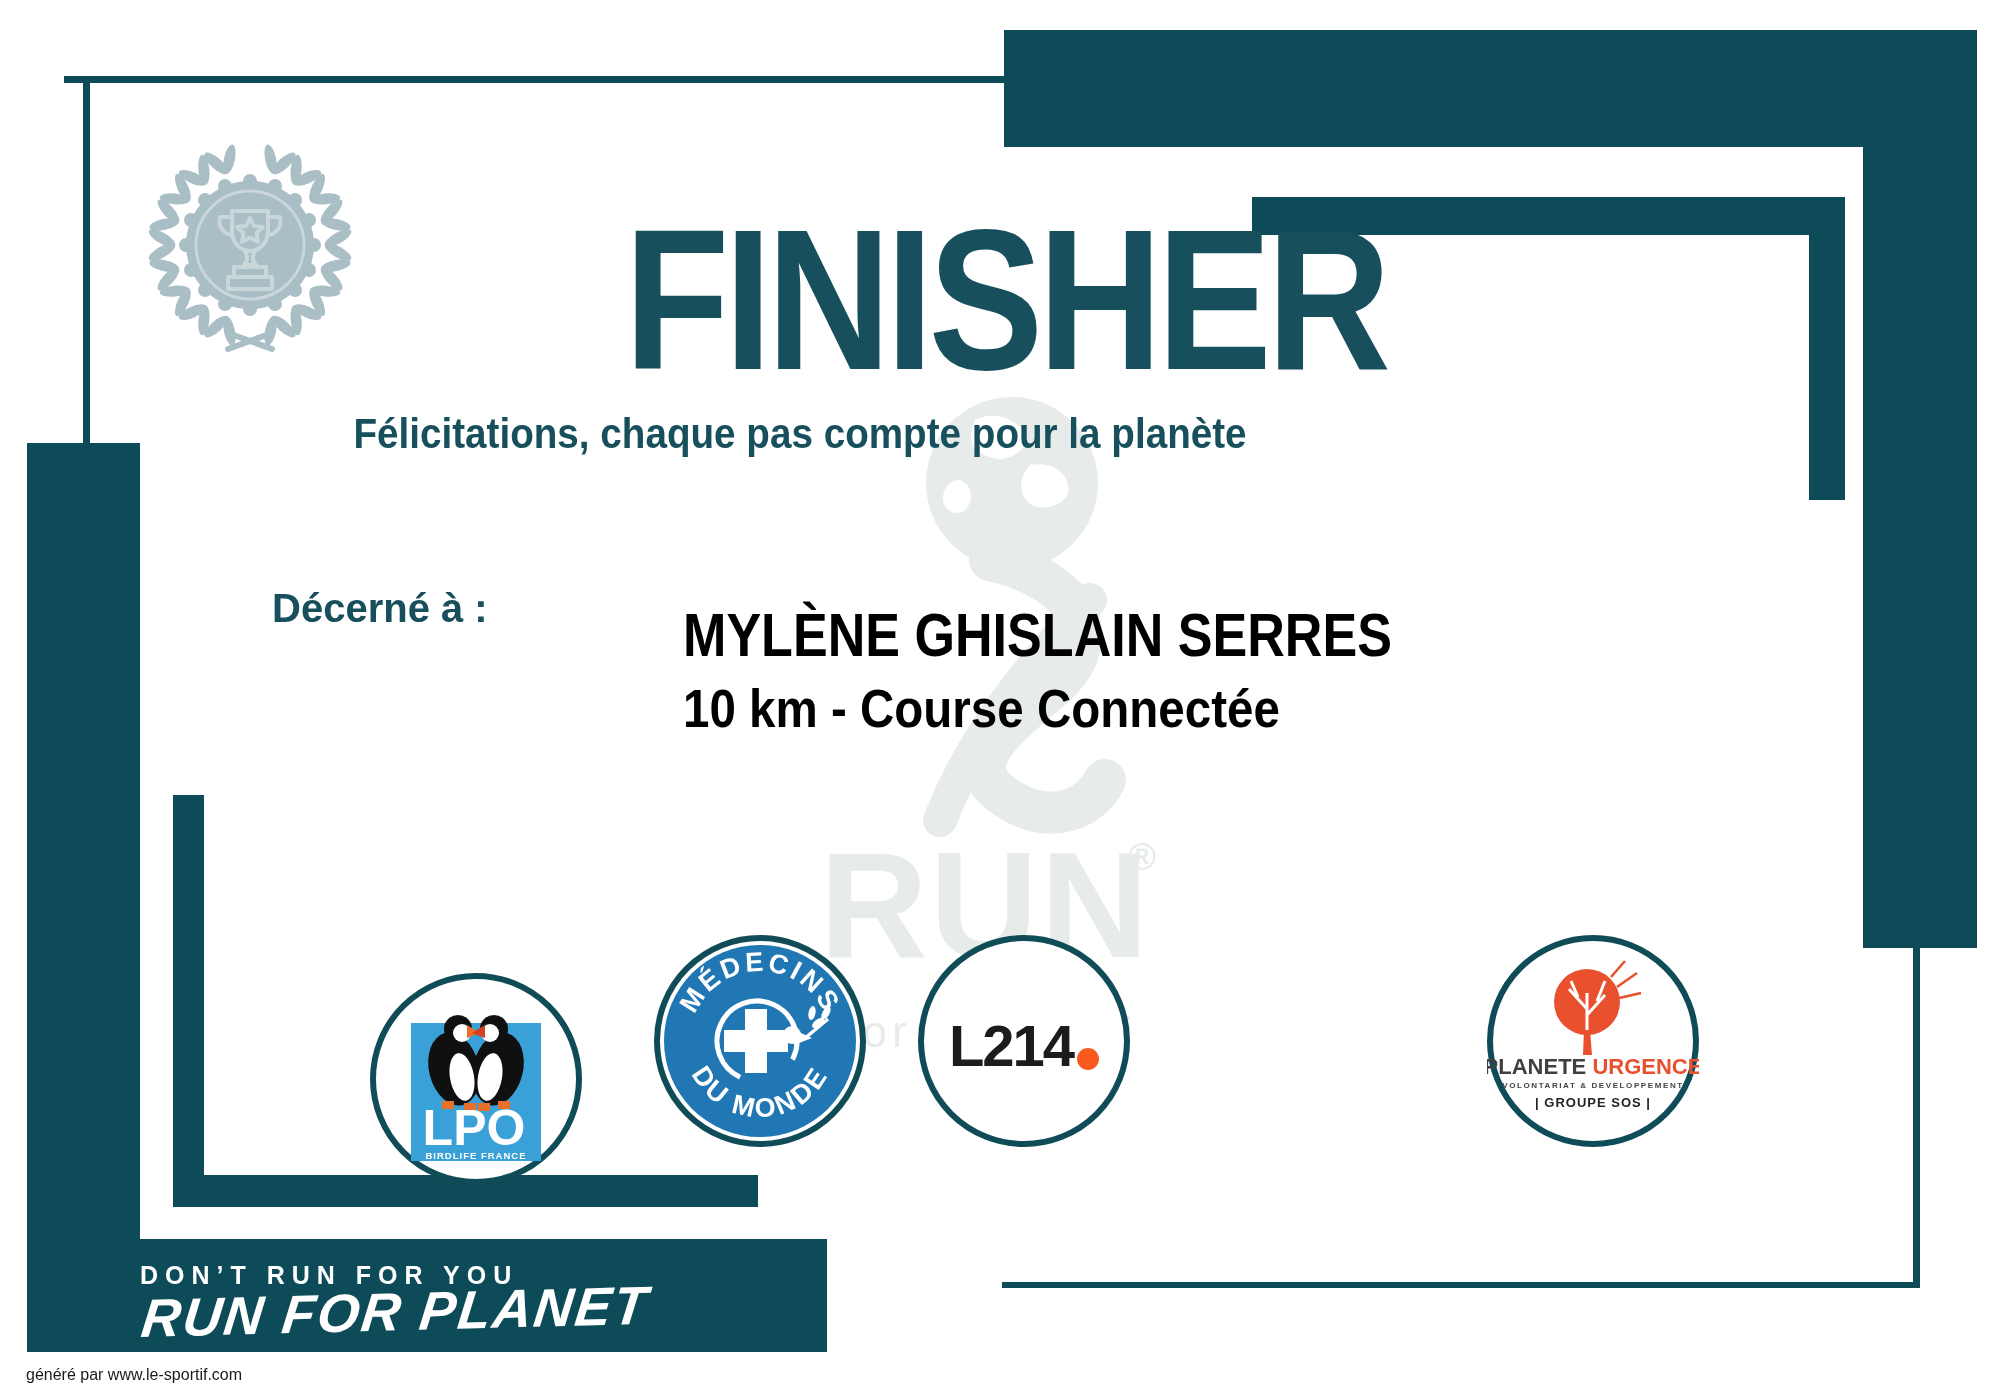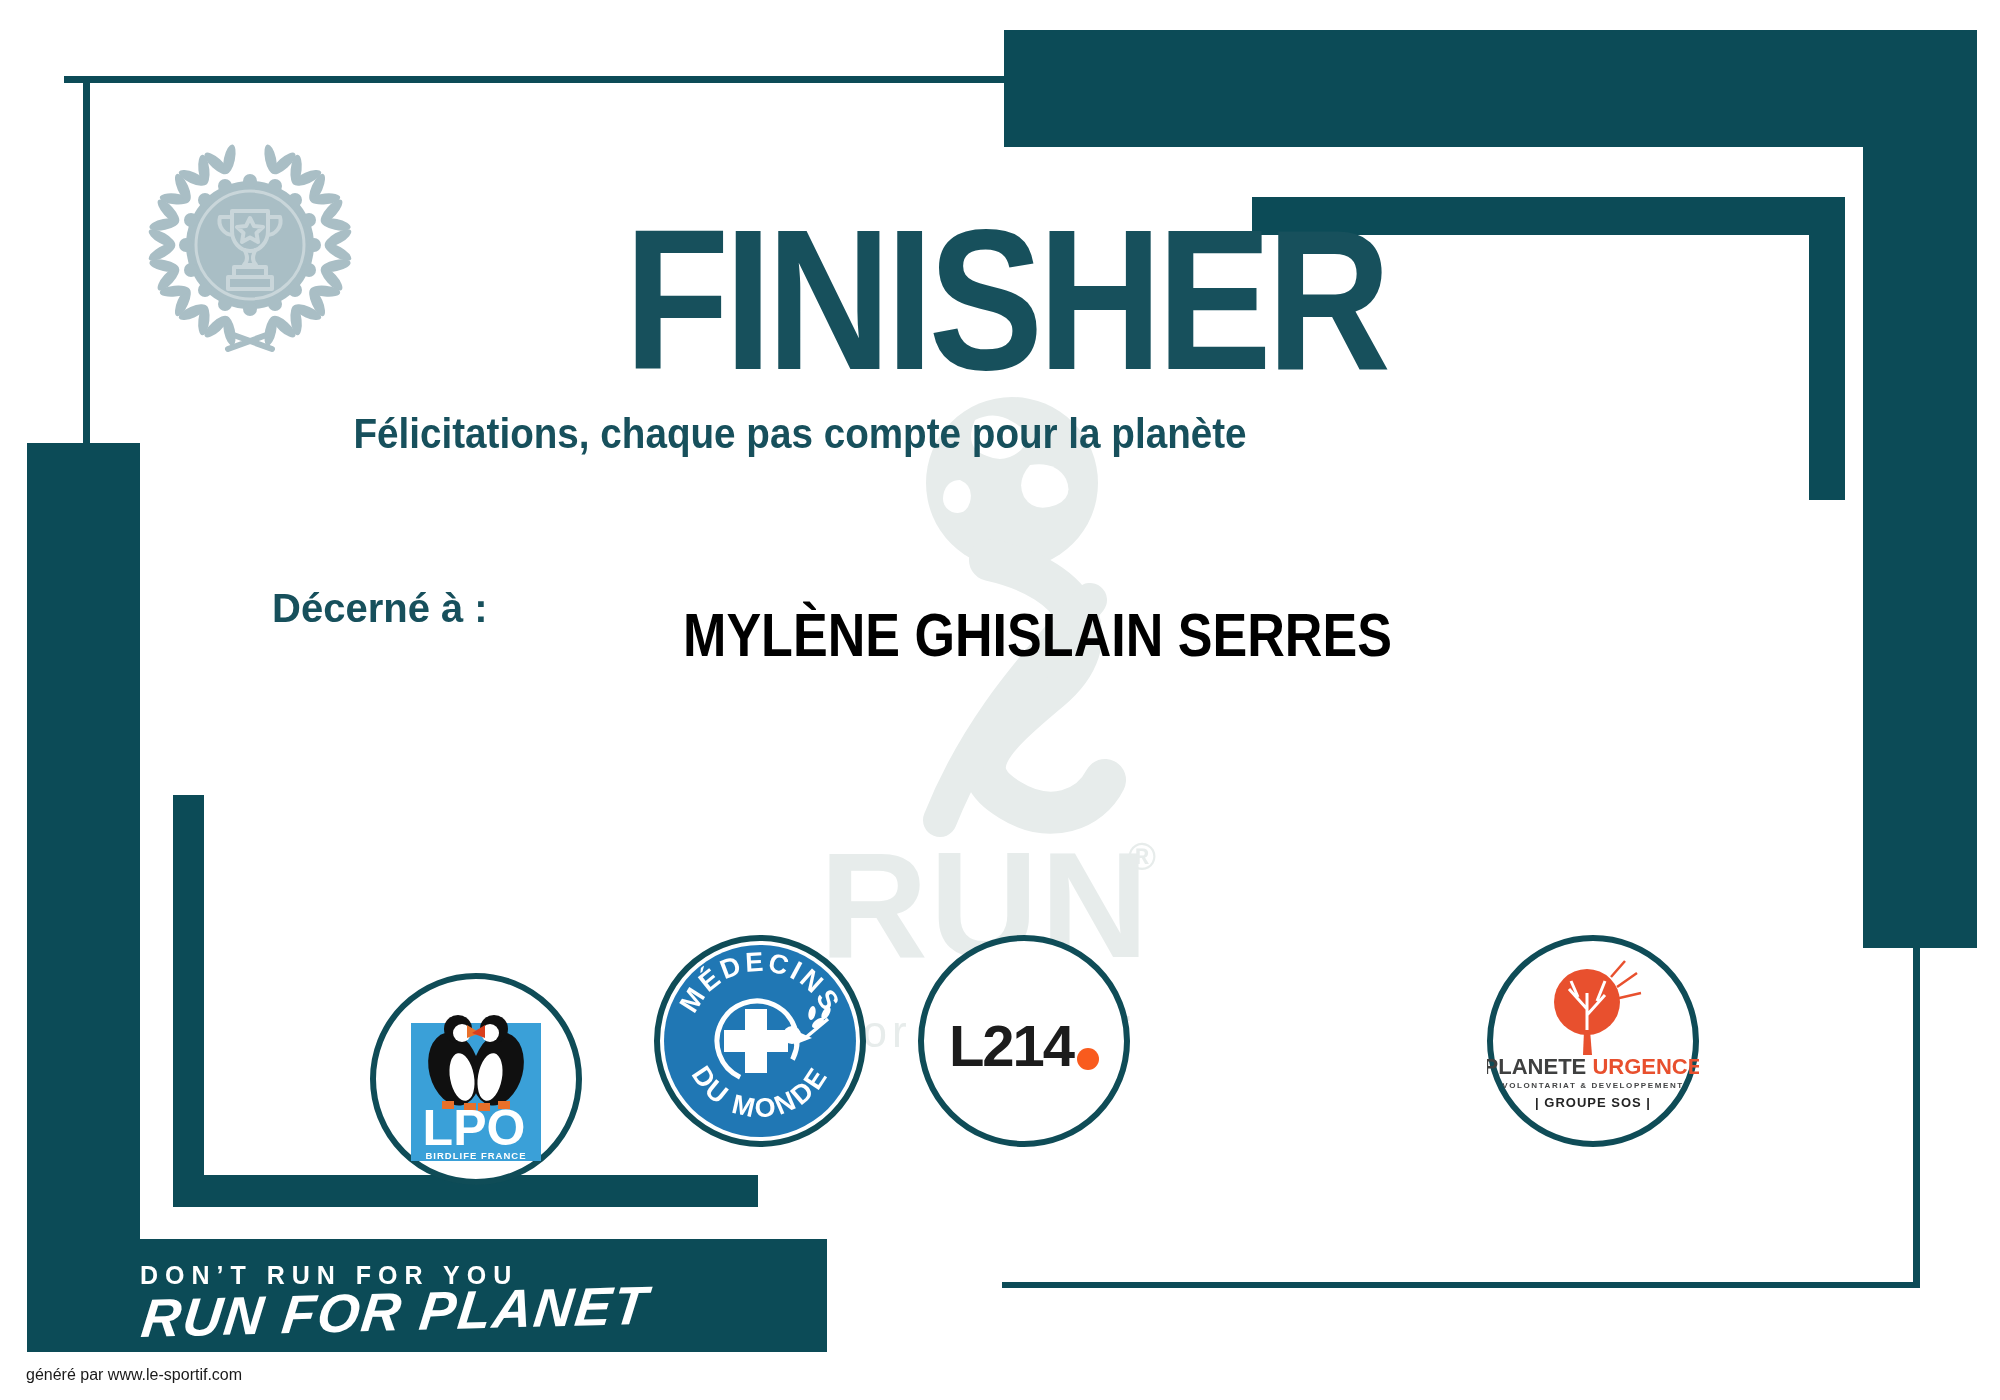--- a/index.html
+++ b/index.html
@@ -119,20 +119,22 @@
 
   <div class="abs subtitle teal" style="left:800px;top:410px;transform:translateX(-50%) scaleX(0.92);font-size:42px;">
     <span>Félicitations, chaque pas compte pour la planète</span></div>
 
   <div class="abs label teal" style="left:260px;top:578px;line-height:60px;">
     <span>Décerné à :</span></div>
 
   <div class="abs black-line" style="left:683px;top:574px;font-size:62px;line-height:66px;font-weight:900;margin-top:28px;">
     <span class="sx" style="transform:scaleX(0.84);">MYLÈNE GHISLAIN SERRES</span></div>
 
+  <div class="abs black-line" style="left:683px;top:679px;font-size:54px;line-height:58px;">
+    <span class="sx" style="transform:scaleX(0.88);">10 km - Course Connectée</span></div>
 
 
   <div class="abs" style="left:370px;top:973px;">
     <svg width="212" height="212" viewBox="0 0 212 212">
       <circle cx="106" cy="106" r="103" fill="#ffffff" stroke="#0f4c57" stroke-width="6"></circle>
       <rect x="41" y="50" width="130" height="138" fill="#3aa0d8"></rect>
       <g>
         <ellipse cx="84" cy="96" rx="25" ry="37" fill="#101010" transform="rotate(-14 84 96)"></ellipse>
         <ellipse cx="128" cy="96" rx="25" ry="37" fill="#101010" transform="rotate(14 128 96)"></ellipse>
         <ellipse cx="92" cy="104" rx="12" ry="24" fill="#ffffff" transform="rotate(-10 92 104)"></ellipse>

